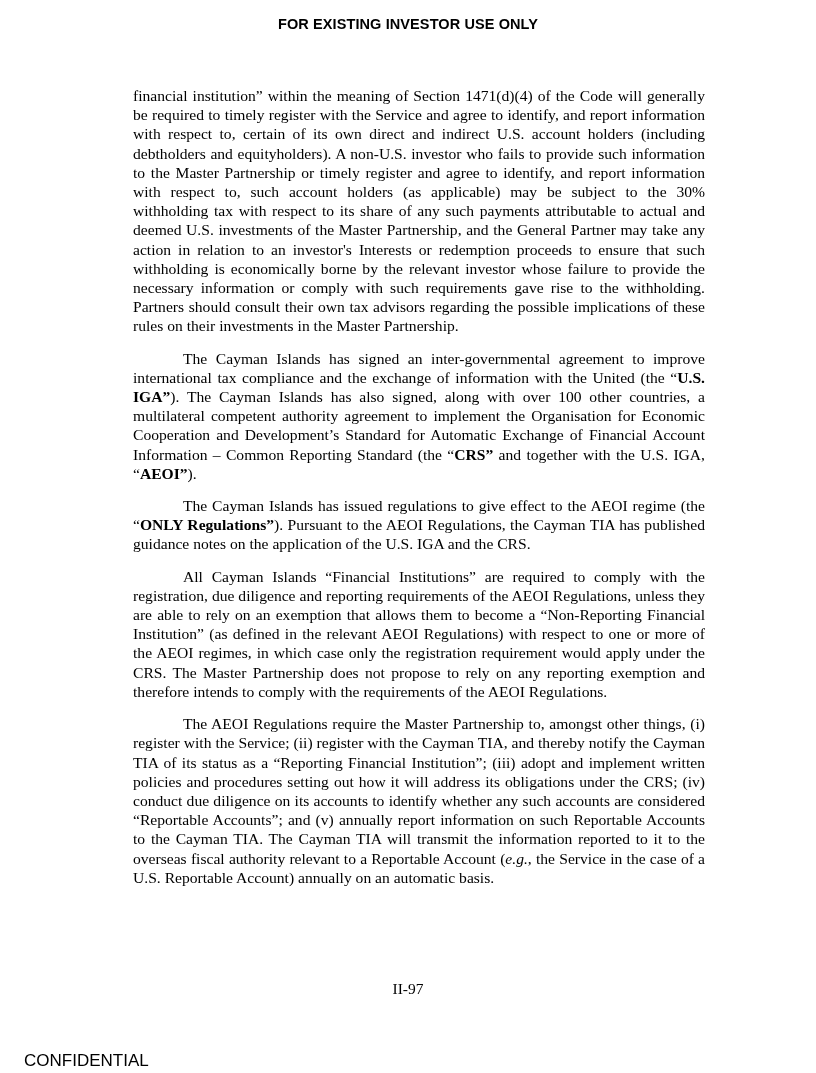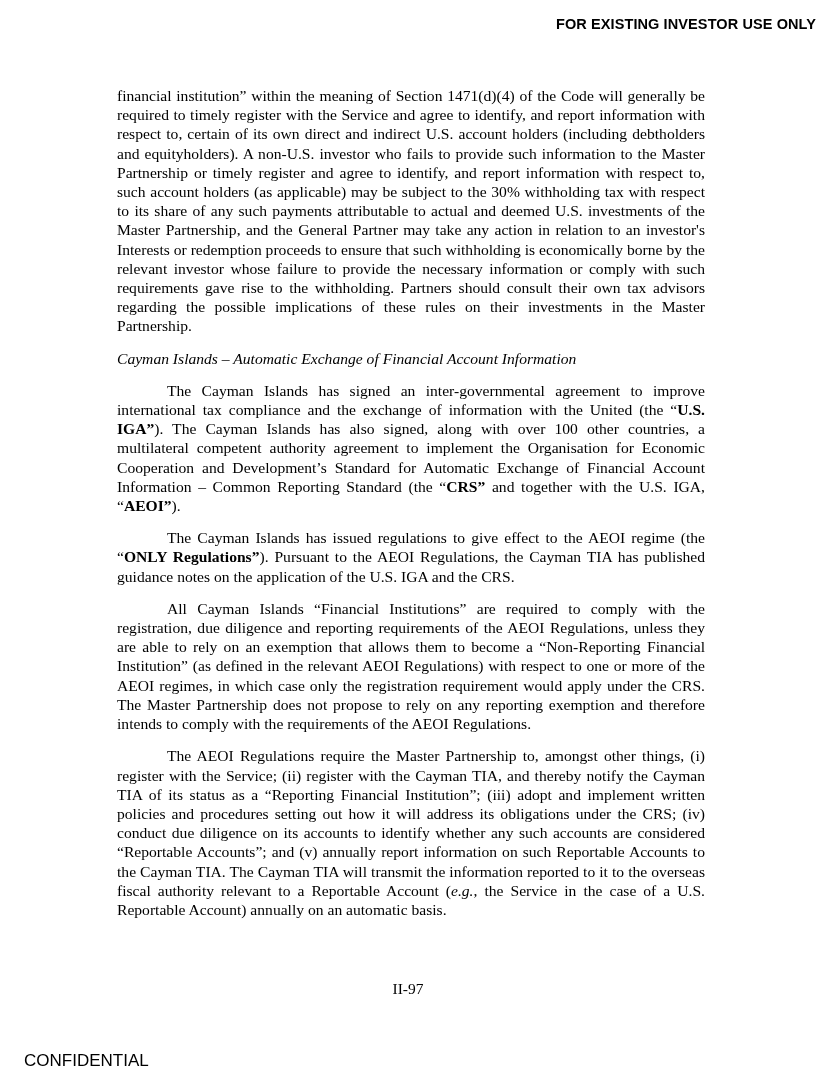--- a/index.html
+++ b/index.html
@@ -1,26 +1,26 @@
 <!DOCTYPE html>
 <html><head>
 <meta charset="utf-8">
 <style>
   html, body { margin: 0; padding: 0; background: #ffffff; }
   body { width: 816px; height: 1073px; position: relative; overflow: hidden; color: #000; }
   .header {
-    position: absolute; top: 16px; left: 0; width: 816px; text-align: right;
+    position: absolute; top: 16px; left: 0; width: 816px; text-align: center;
     font-family: "Liberation Sans", sans-serif; font-weight: bold; font-size: 14.5px; letter-spacing: 0.1px;
   }
   .body-text {
     position: absolute; left: 117px; width: 588px; top: 86px;
     font-family: "Liberation Serif", serif; font-size: 15.6px; line-height: 19.2px;
     text-align: justify;
   }
-  .body-text p { margin: 0 0 13px 0; }
+  .body-text p { margin: 0 0 13px 16px; }
   .body-text p.indent { text-indent: 50px; }
   .body-text p.heading { font-style: italic; margin-bottom: 13px; }
   .page-number {
     position: absolute; top: 980px; left: 0; width: 816px; text-align: center;
     font-family: "Liberation Serif", serif; font-size: 15.5px;
   }
   .footer-left {
     position: absolute; top: 1051px; left: 24px;
     font-family: Liberation Sans, sans-serif; font-size: 17px;
   }
@@ -31,21 +31,20 @@
   b { font-weight: bold; }
   i { font-style: italic; }
 </style>
 </head>
 <body>
 
 <div class="header">FOR EXISTING INVESTOR USE ONLY</div>
 
 <div class="body-text">
   <p>financial institution” within the meaning of Section 1471(d)(4) of the Code will generally be required to timely register with the Service and agree to identify, and report information with respect to, certain of its own direct and indirect U.S. account holders (including debtholders and equityholders). A non-U.S. investor who fails to provide such information to the Master Partnership or timely register and agree to identify, and report information with respect to, such account holders (as applicable) may be subject to the 30% withholding tax with respect to its share of any such payments attributable to actual and deemed U.S. investments of the Master Partnership, and the General Partner may take any action in relation to an investor's Interests or redemption proceeds to ensure that such withholding is economically borne by the relevant investor whose failure to provide the necessary information or comply with such requirements gave rise to the withholding. Partners should consult their own tax advisors regarding the possible implications of these rules on their investments in the Master Partnership.</p>
-  <p class="heading">Cayman Islands – Automatic Exchange of Financial Account Information</p>
   <p class="indent"><span>The Cayman Islands has signed an inter-governmental agreement to improve international tax compliance and the exchange of information with the United (the “</span><b>U.S. IGA”</b><span>). The Cayman Islands has also signed, along with over 100 other countries, a multilateral competent authority agreement to implement the Organisation for Economic Cooperation and Development’s Standard for Automatic Exchange of Financial Account Information – Common Reporting Standard (the “</span><b>CRS”</b><span> and together with the U.S. IGA, “</span><b>AEOI”</b><span>).</span></p>
   <p class="indent"><span>The Cayman Islands has issued regulations to give effect to the AEOI regime (the “</span><b>ONLY Regulations”</b><span>). Pursuant to the AEOI Regulations, the Cayman TIA has published guidance notes on the application of the U.S. IGA and the CRS.</span></p>
   <p class="indent">All Cayman Islands “Financial Institutions” are required to comply with the registration, due diligence and reporting requirements of the AEOI Regulations, unless they are able to rely on an exemption that allows them to become a “Non-Reporting Financial Institution” (as defined in the relevant AEOI Regulations) with respect to one or more of the AEOI regimes, in which case only the registration requirement would apply under the CRS. The Master Partnership does not propose to rely on any reporting exemption and therefore intends to comply with the requirements of the AEOI Regulations.</p>
   <p class="indent"><span>The AEOI Regulations require the Master Partnership to, amongst other things, (i) register with the Service; (ii) register with the Cayman TIA, and thereby notify the Cayman TIA of its status as a “Reporting Financial Institution”; (iii) adopt and implement written policies and procedures setting out how it will address its obligations under the CRS; (iv) conduct due diligence on its accounts to identify whether any such accounts are considered “Reportable Accounts”; and (v) annually report information on such Reportable Accounts to the Cayman TIA. The Cayman TIA will transmit the information reported to it to the overseas fiscal authority relevant to a Reportable Account (</span><i>e.g.</i><span>, the Service in the case of a U.S. Reportable Account) annually on an automatic basis.</span></p>
 </div>
 
 <div class="page-number">II-97</div>
 
 <div class="footer-left">CONFIDENTIAL</div>
 <div class="footer-right">UBSTERRAMAR00004081</div>

